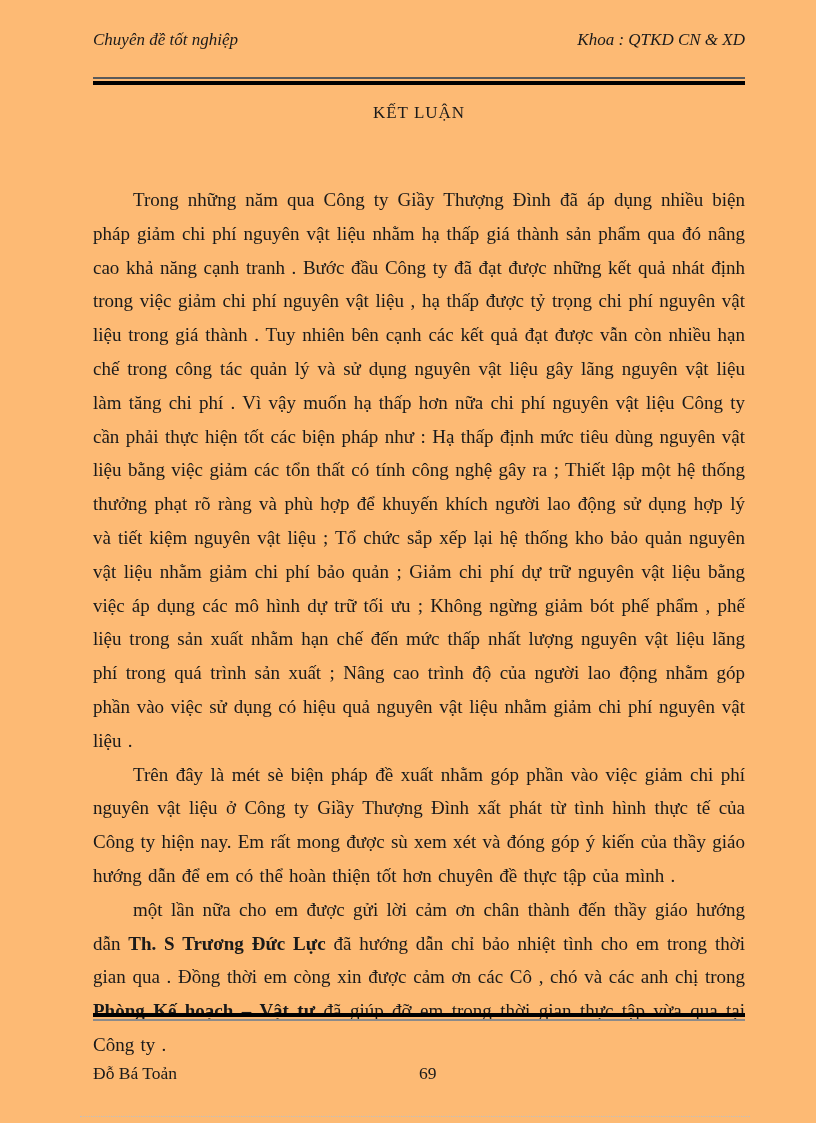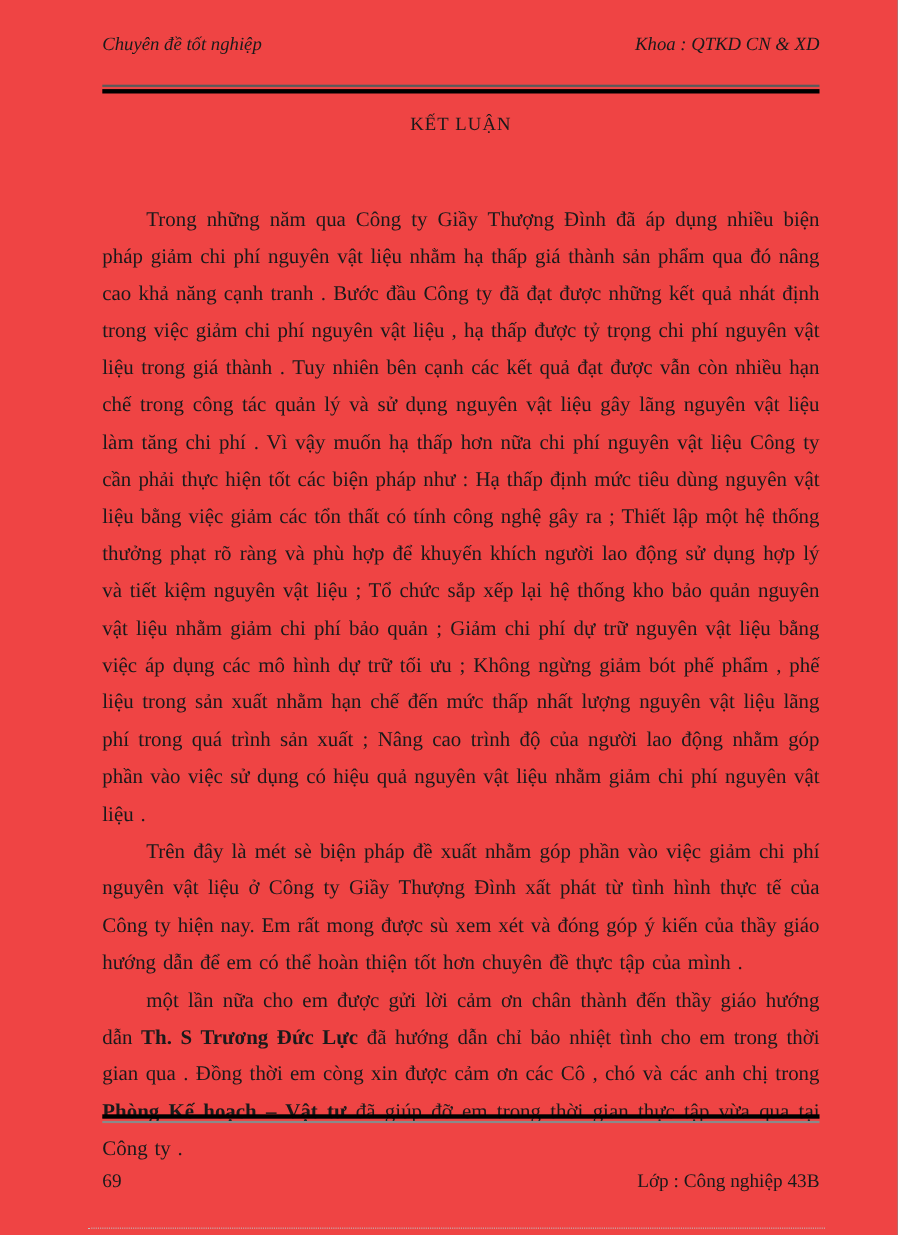--- a/index.html
+++ b/index.html
@@ -5,21 +5,21 @@
   html, body {
     margin: 0;
     padding: 0;
     background: #888;
   }
   .page {
     position: relative;
     width: 816px;
     height: 1123px;
     margin: 0 auto;
-    background: #ef4444;
+    background: #fdba74;
     overflow: hidden;
     font-family: "Liberation Serif", "DejaVu Serif", serif;
     color: #1a1a1a;
   }
   .content {
     position: absolute;
     left: 93px;
     right: 71px;
     top: 0;
   }
@@ -106,19 +106,19 @@
         <p class="para"><span>Trong những năm qua Công ty Giầy Thượng Đình đã áp dụng nhiều biện pháp giảm chi phí nguyên vật liệu nhằm hạ thấp giá thành sản phẩm qua đó nâng cao khả năng cạnh tranh . Bước đầu Công ty đã đạt được những kết quả nhát định trong việc giảm chi phí nguyên vật liệu , hạ thấp được tỷ trọng chi phí nguyên vật liệu trong giá thành . Tuy nhiên bên cạnh các kết quả đạt được vẫn còn nhiều hạn chế trong công tác quản lý và sử dụng nguyên vật liệu gây lãng nguyên vật liệu làm tăng chi phí . Vì vậy muốn hạ thấp hơn nữa chi phí nguyên vật liệu Công ty cần phải thực hiện tốt các biện pháp như : Hạ thấp định mức tiêu dùng nguyên vật liệu bằng việc giảm các tổn thất có tính công nghệ gây ra ; Thiết lập một hệ thống thưởng phạt rõ ràng và phù hợp để khuyến khích người lao động sử dụng hợp lý và tiết kiệm nguyên vật liệu ; Tổ chức sắp xếp lại hệ thống kho bảo quản nguyên vật liệu nhằm giảm chi phí bảo quản ; Giảm chi phí dự trữ nguyên vật liệu bằng việc áp dụng các mô hình dự trữ tối ưu ; Không ngừng giảm bót phế phẩm , phế liệu trong sản xuất nhằm hạn chế đến mức thấp nhất lượng nguyên vật liệu lãng phí trong quá trình sản xuất ; Nâng cao trình độ của người lao động nhằm góp phần vào việc sử dụng có hiệu quả nguyên vật liệu nhằm giảm chi phí nguyên vật liệu .</span></p>
         <p class="para"><span>Trên đây là mét sè biện pháp đề xuất nhằm góp phần vào việc giảm chi phí nguyên vật liệu  ở Công ty Giầy Thượng Đình xất phát từ tình hình thực tế của Công ty hiện nay. Em rất mong được sù xem xét và đóng góp ý kiến  của thầy giáo hướng dẫn để em có thể hoàn thiện tốt hơn chuyên đề thực tập của mình .</span></p>
         <p class="para"><span>một lần nữa cho em được gửi lời cảm ơn chân thành đến thầy giáo hướng dẫn </span><span class="bold">Th. S  Trương Đức Lực</span><span> đã hướng dẫn chỉ bảo nhiệt tình cho em trong thời gian qua . Đồng thời em còng xin được cảm ơn các Cô , chó và các anh chị trong </span><span class="bold">Phòng Kế hoạch – Vật tư</span><span> đã giúp đỡ em trong thời gian thực tập vừa qua tại Công ty .</span></p>
       </div>
 
   </div>
 
   <div class="footer-block">
     <div class="rule-footer"></div>
     <div class="footer-row">
+      <span class="f-left">Đỗ Bá Toản</span>
       <span class="f-mid">69</span>
-      <span class="f-right">Lớp : Công nghiệp 43B</span>
     </div>
   </div>
 
   <div class="bottom-edge"></div>
 </div>
 
 </body></html>

